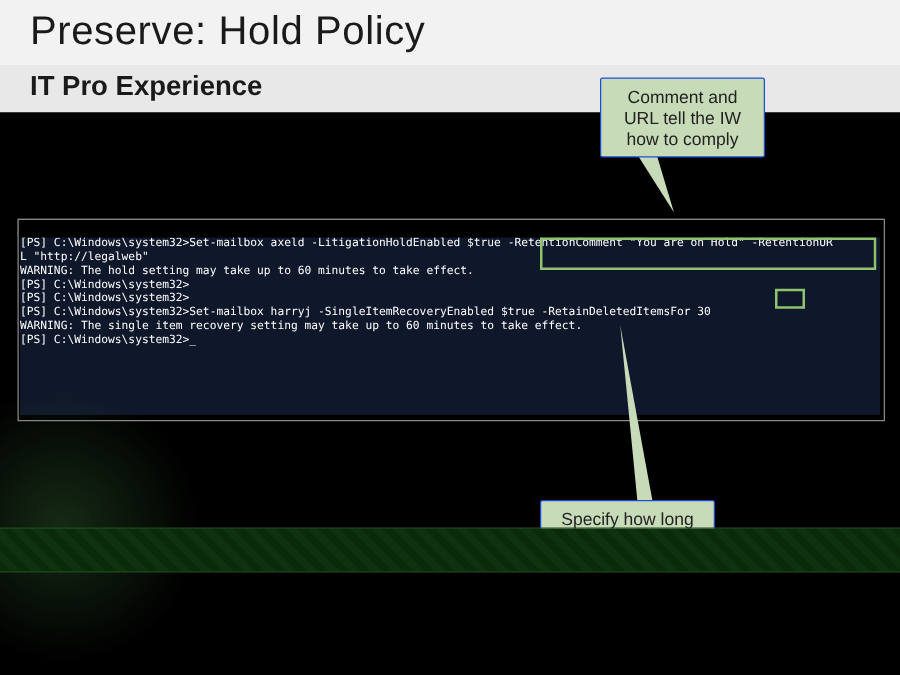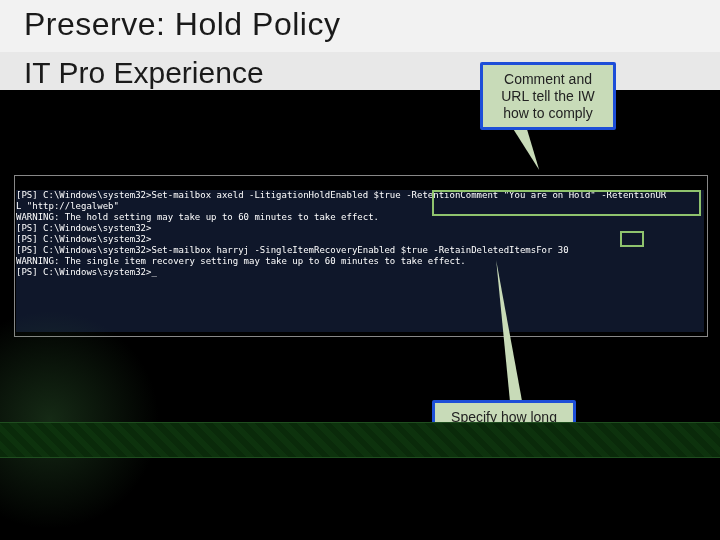--- a/index.html
+++ b/index.html
@@ -1,22 +1,22 @@
 <!DOCTYPE html>
 <html><head>
 <meta charset="utf-8">
 <style>
   html,body{margin:0;padding:0;width:720px;height:540px;background:#000;font-family:"Segoe UI",Arial,sans-serif;overflow:hidden;position:relative}
   .slide{position:relative;width:720px;height:470px;background:#000}
   .title{position:absolute;left:24px;top:6px;font-size:32px;color:#1a1a1a;background:transparent;font-weight:400;letter-spacing:.5px}
   .title-bg{position:absolute;left:0;top:0;width:720px;height:52px;background:#f2f2f2}
   .subtitle-bg{position:absolute;left:0;top:52px;width:720px;height:38px;background:#e8e8e8}
-  .subtitle{position:absolute;left:24px;top:56px;font-size:30px;color:#1a1a1a;font-weight:400}
+  .subtitle{position:absolute;left:24px;top:56px;font-size:22px;color:#1a1a1a;font-weight:700}
   .hdr-band{position:absolute;left:0;top:90px;width:720px;height:85px;background:#000}
-  .callout{position:absolute;background:#c8dbb8;border:3px solid #1d4ed8;padding:6px 10px;font-size:14px;color:#222;text-align:center;line-height:1.2;border-radius:2px}
+  .callout{position:absolute;background:#c8dbb8;border:1px solid #1d4ed8;padding:6px 10px;font-size:14px;color:#222;text-align:center;line-height:1.2;border-radius:2px}
   .callout1{left:480px;top:62px;width:110px}
   .callout2{left:432px;top:400px;width:118px}
   .tail{position:absolute;width:0;height:0}
   .tail1{left:520px;top:122px;border-left:8px solid transparent;border-right:8px solid transparent;border-top:48px solid #c8dbb8;transform:skewX(25deg)}
   .tail2{left:500px;top:260px;border-left:6px solid transparent;border-right:6px solid transparent;border-bottom:140px solid #c8dbb8;transform:skewX(8deg)}
   .termwin{position:absolute;left:14px;top:175px;width:692px;height:160px;background:#000;border:1px solid #888}
   .ttitle{position:absolute;left:14px;top:175px;width:692px;height:14px;background:linear-gradient(#4a6fb3,#2a4f93);border:1px solid #888;font:9px/14px Tahoma,Arial,sans-serif;color:#fff;padding-left:4px;box-sizing:border-box}
   .wbtns{position:absolute;right:17px;top:177px;display:flex;gap:1px}
   .wbtn{width:14px;height:11px;background:#ccc;border:1px solid #666;font:8px/10px Arial;text-align:center;color:#000}
   .term{position:absolute;left:16px;top:190px;width:688px;height:142px;background:#0f172a;color:#fff;font:9px/11px "Lucida Console",Consolas,monospace;white-space:pre;overflow:hidden}

